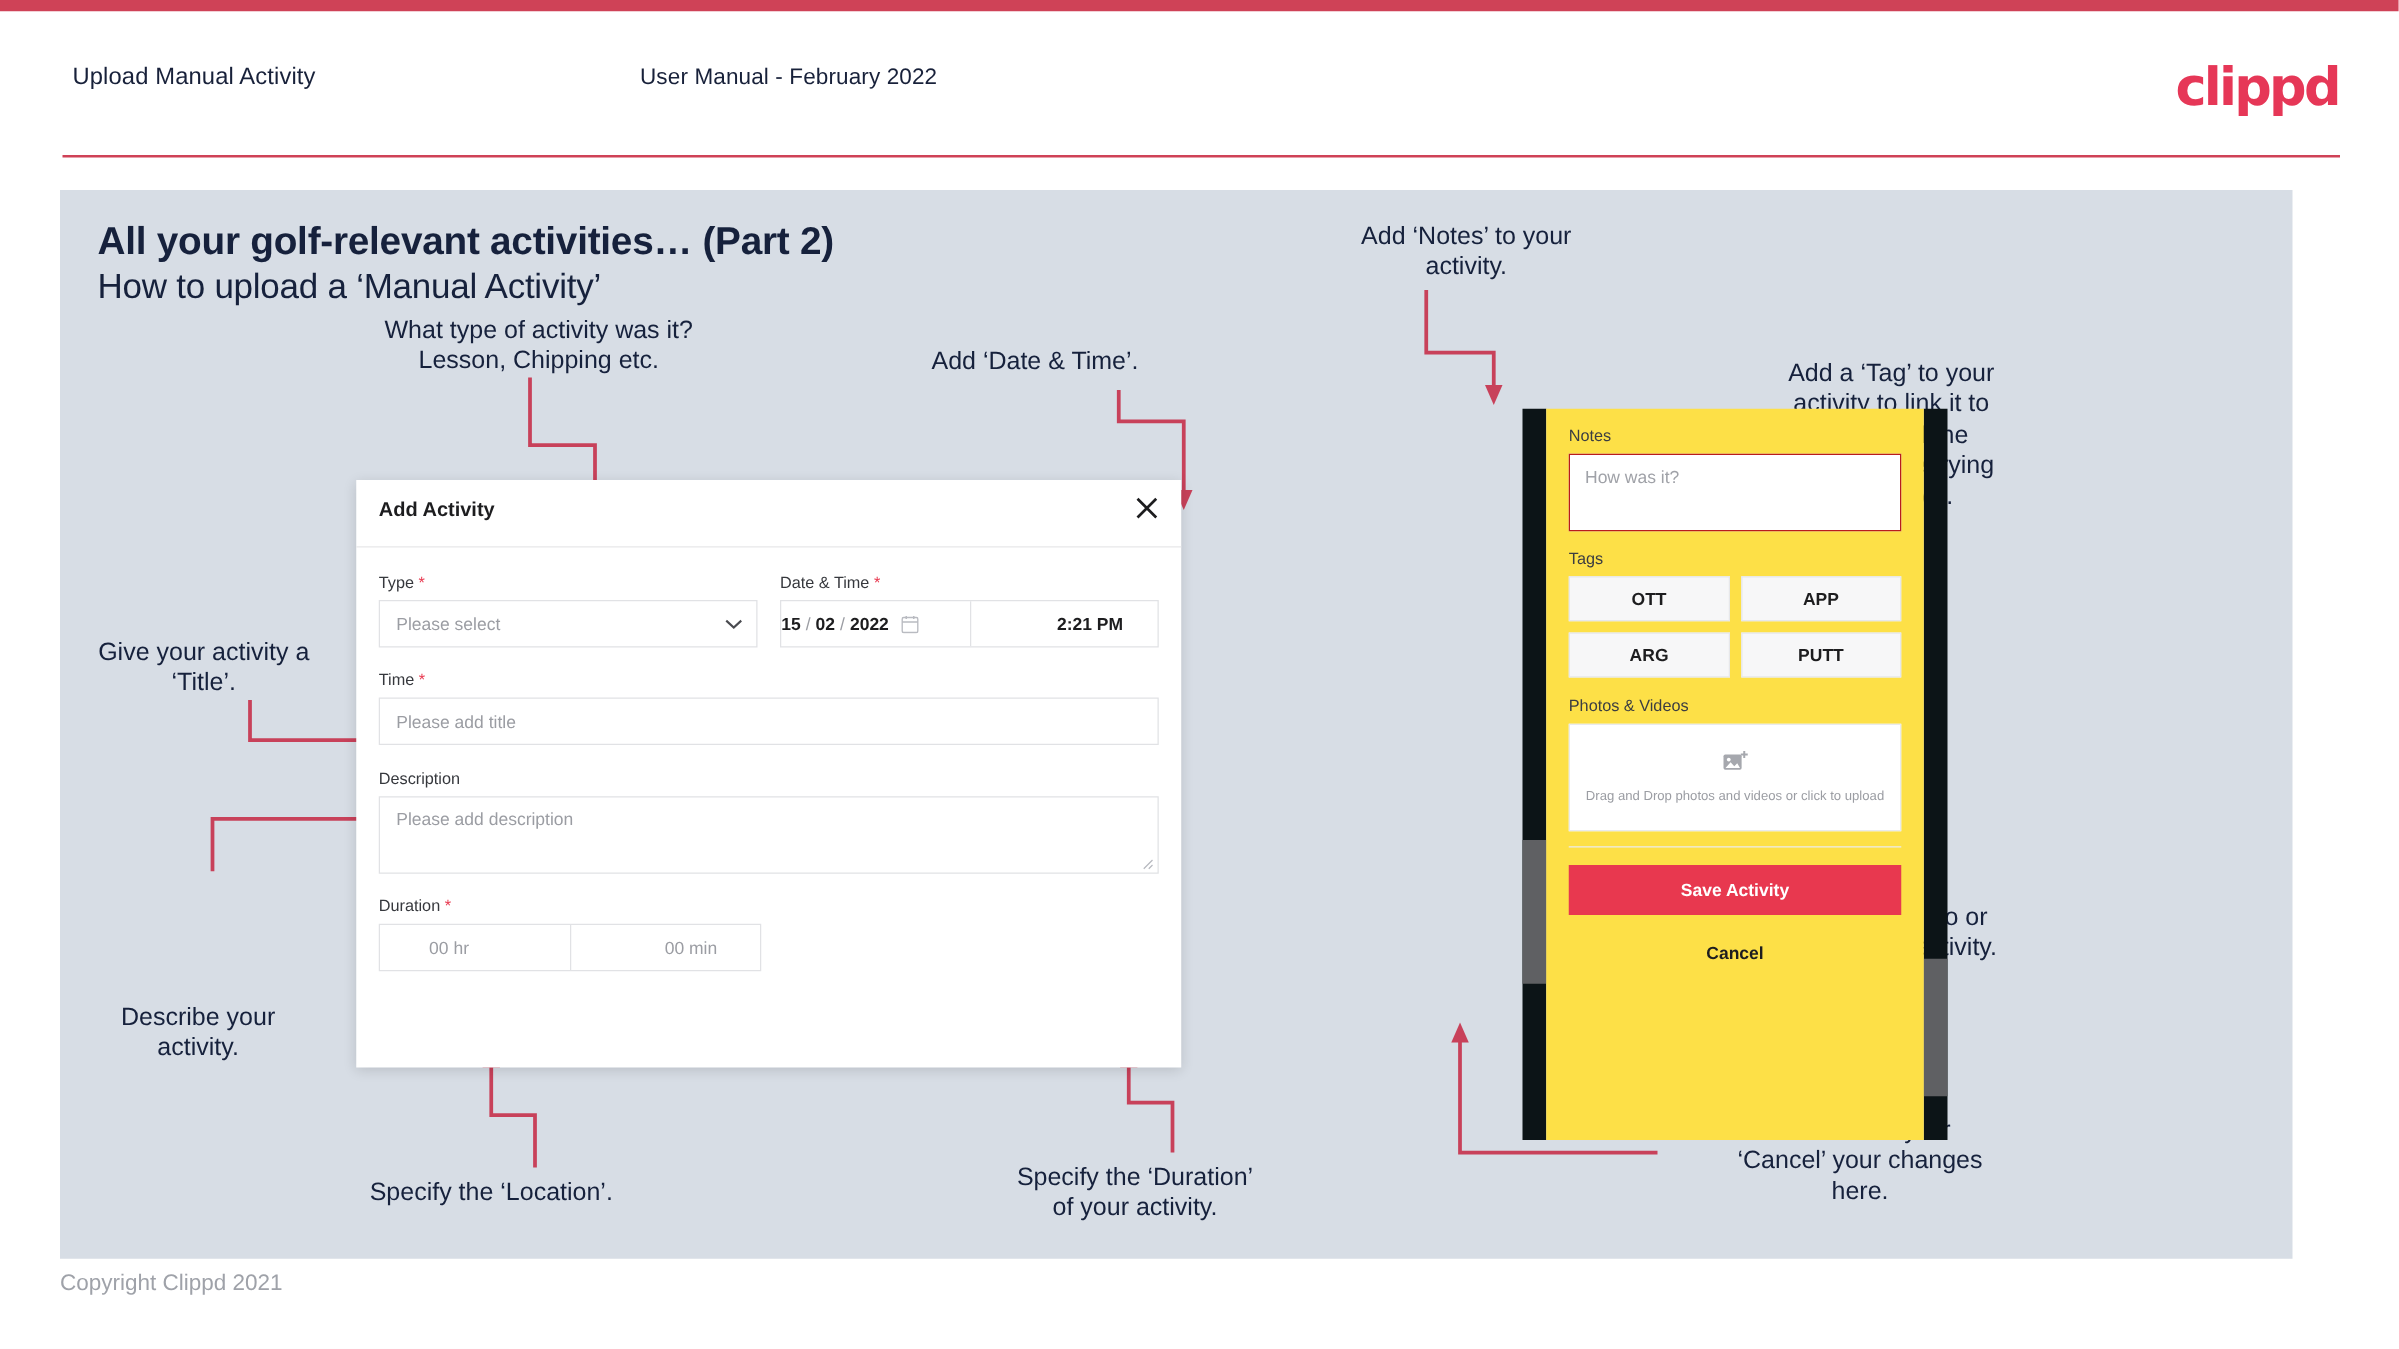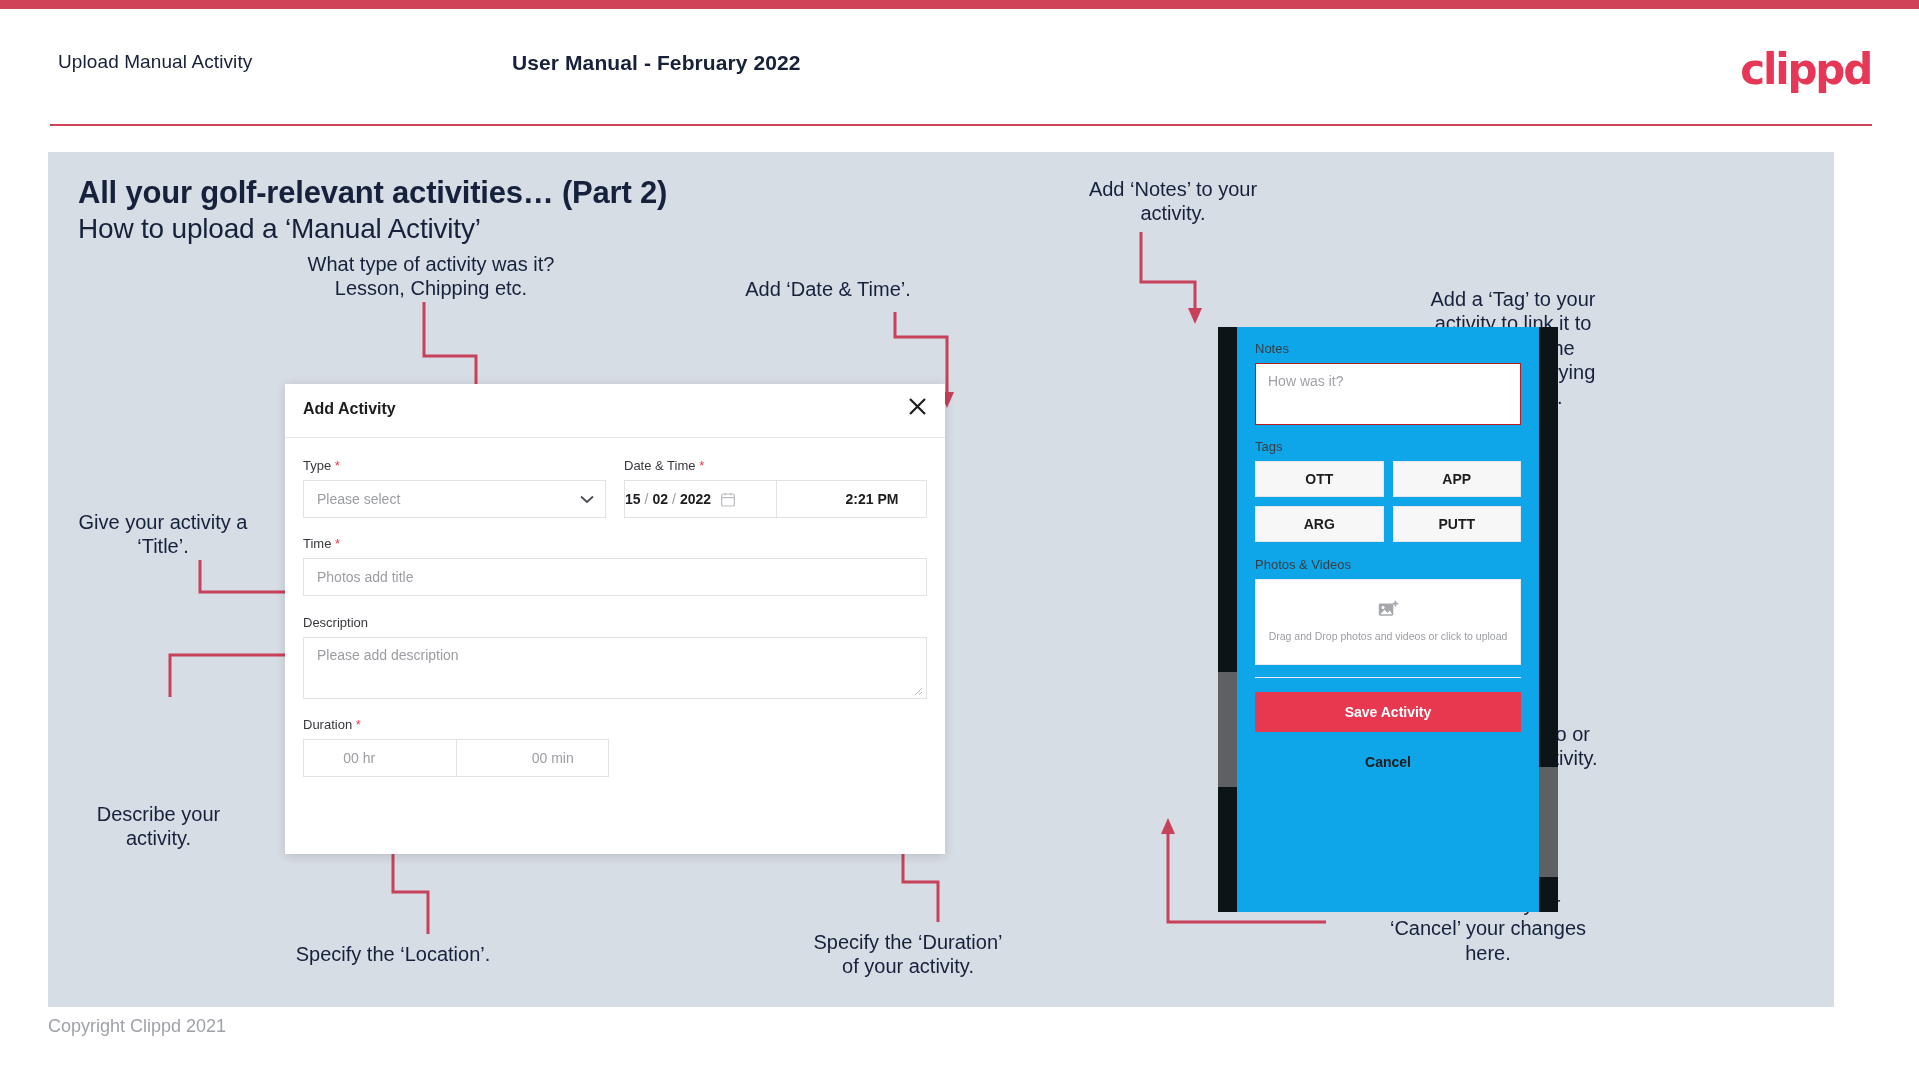--- a/index.html
+++ b/index.html
@@ -18,21 +18,21 @@
   }
 
   
   .header { position: absolute; left: 0; top: 9px; width: 1919px; height: 116px; }
   .hdr-left {
     position: absolute; left: 42px; top: 42px;
     font-size: 19px; color: #18213a; font-weight: 400; letter-spacing: .1px; margin-left: 16px;
   }
   .hdr-center {
     position: absolute; left: 512px; top: 42px;
-    font-size: 21px; color: #18213a; font-weight: 700; letter-spacing: .1px;
+    font-size: 18px; color: #18213a; font-weight: 400; letter-spacing: .1px;
   }
   .logo {
     position: absolute; right: 48px; top: 40px;
     font-size: 42px; font-weight: 700; color: #e63757;
     letter-spacing: -2.2px; line-height: 1;
     font-family: "DejaVu Sans", sans-serif;
   }
   .hdr-rule {
     position: absolute; left: 50px; top: 124px; width: 1822px; height: 2px;
     background: #cf4257;
@@ -140,21 +140,21 @@
   .bezel-l, .bezel-r {
     position: absolute; top: 0; width: 19px; height: 585px; background: #0c1417;
   }
   .bezel-l { left: 0; }
   .bezel-r { right: 0; }
   .bezel-l .scroll, .bezel-r .scroll {
     position: absolute; left: 0; width: 19px; background: #5f6063;
   }
   .phone-screen {
     position: absolute; left: 19px; top: 0; width: 302px; height: 585px;
-    background: #0ea5e9; padding: 14px 18px 0 18px;
+    background: #fde047; padding: 14px 18px 0 18px;
   }
   .ph-label { font-size: 13px; color: #3b3d42; margin-bottom: 7px; }
   .ph-notes {
     height: 62px; border: 1px solid #b91c1c; background: #fff;
     padding: 9px 12px; font-size: 14px; color: #a0a2a8;
   }
   .tag-grid {
     display: grid; grid-template-columns: 1fr 1fr; gap: 9px;
   }
   .tag-btn {
@@ -315,21 +315,21 @@
                 </span>
               </div>
               <div class="divider"></div>
               <div class="time-cell">2:21 PM</div>
             </div>
           </div>
         </div>
 
         <div class="mt18">
           <span class="fld-label"><span>Time</span> <span class="req">*</span></span>
-          <div class="input-box">Photos add title</div>
+          <div class="input-box">Please add title</div>
         </div>
 
         <div class="mt16">
           <span class="fld-label">Description</span>
           <div class="ta-box">
             <span>Please add description</span>
             <span class="ta-grip">
               <svg width="9" height="9" viewBox="0 0 9 9">
                   <path d="M8,1 L1,8 M8,5 L5,8" stroke="#b8bac0" stroke-width="1"></path>
                 </svg>

